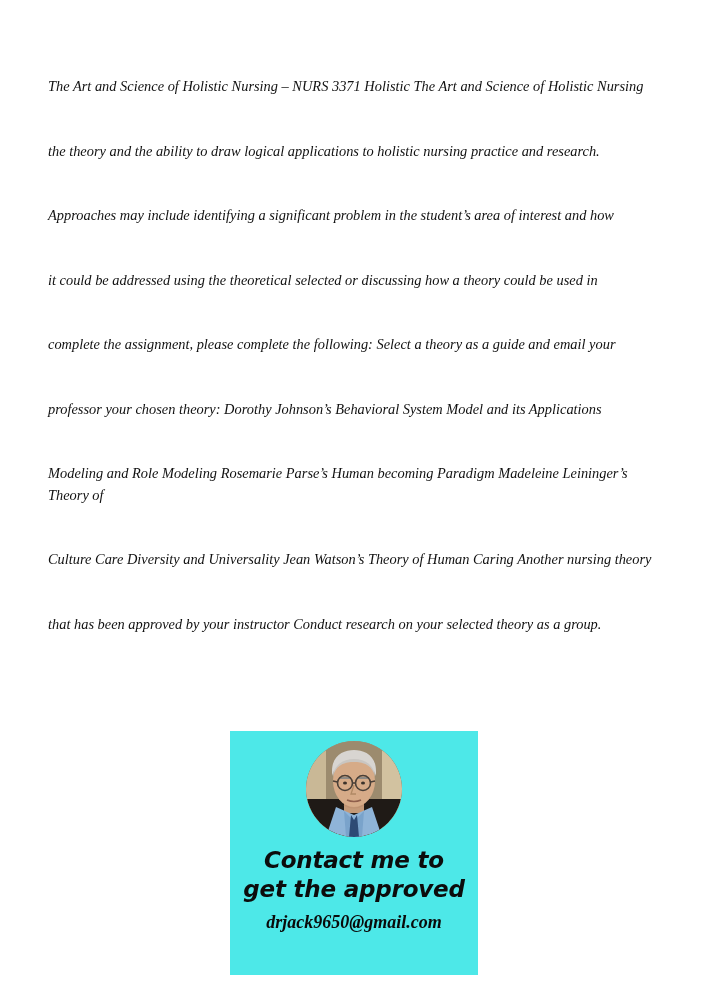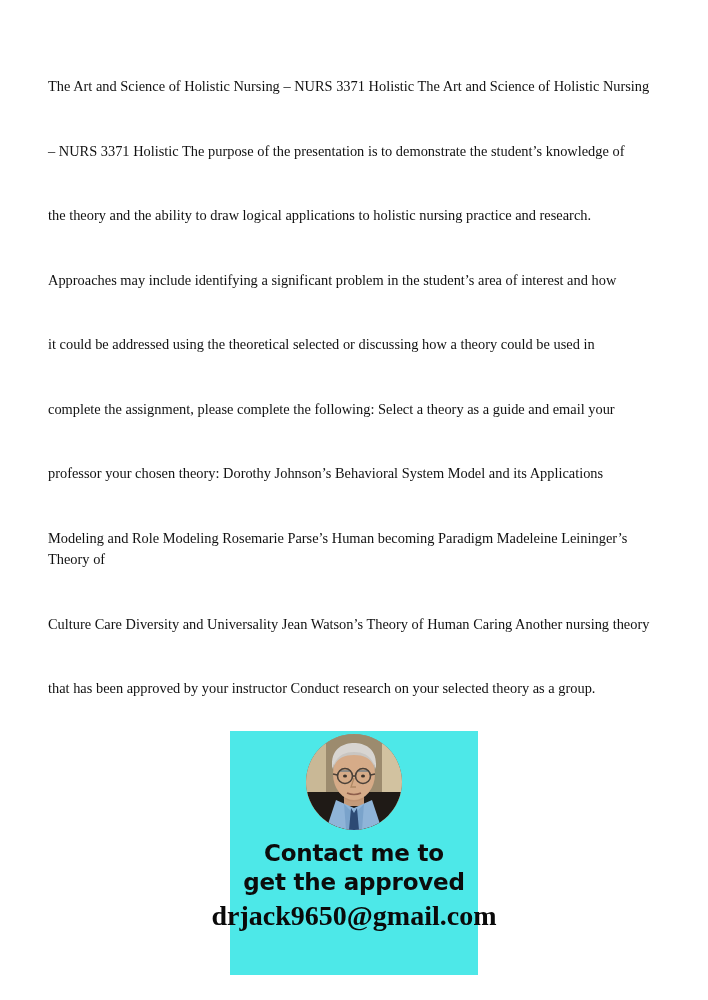--- a/index.html
+++ b/index.html
@@ -16,20 +16,21 @@
     color: #000000;
   }
 
   .page {
     position: absolute;
     left: 0;
     top: 0;
     width: 708px;
     height: 736px;
     background: #ffffff;
+    font-style: italic;
   }
 
   .doc-body {
     position: absolute;
     left: 48px;
     top: 33px;
     width: 612px;
   }
 
   .para {
@@ -50,21 +51,21 @@
     left: 230px;
     top: 731px;
     width: 248px;
     height: 244px;
     background: #4DE8E8;
     z-index: 20;
     display: flex;
     flex-direction: column;
     align-items: center;
     box-sizing: border-box;
-    padding-top: 3px;
+    padding-top: 10px;
   }
 
   .avatar {
     width: 96px;
     height: 96px;
     border-radius: 50%;
     overflow: hidden;
     position: relative;
     flex: none;
     background: #8a7454;
@@ -80,37 +81,36 @@
     color: #0c0c0c;
     text-align: center;
     letter-spacing: -0.2px;
   }
   .promo-headline .hl-line { display: block; white-space: nowrap; }
 
   .promo-email {
     margin-top: 6px;
     font-family: "Liberation Serif", "DejaVu Serif", serif;
     font-weight: bold;
-    font-size: 28px;
+    font-size: 18px;
     line-height: 25px;
     color: #0a0a0a;
     text-align: center;
     white-space: nowrap;
   }
 </style>
 </head>
 <body>
 
 <div class="page">
 
   <div class="doc-body">
 
     <p class="para">
       <span class="line">The Art and Science of Holistic Nursing – NURS 3371 Holistic The Art and Science of Holistic Nursing</span>
-      <span class="line">– NURS 3371 Holistic The purpose of the presentation is to demonstrate the student’s knowledge of</span>
       <span class="line">the theory and the ability to draw logical applications to holistic nursing practice and research.</span>
       <span class="line">Approaches may include identifying a significant problem in the student’s area of interest and how</span>
       <span class="line">it could be addressed using the theoretical selected or discussing how a theory could be used in</span>
       <span class="line">complete the assignment, please complete the following: Select a theory as a guide and email your</span>
       <span class="line">professor your chosen theory: Dorothy Johnson’s Behavioral System Model and its Applications</span>
       <span class="line">Modeling and Role Modeling Rosemarie Parse’s Human becoming Paradigm Madeleine Leininger’s Theory of</span>
       <span class="line">Culture Care Diversity and Universality Jean Watson’s Theory of Human Caring Another nursing theory</span>
       <span class="line">that has been approved by your instructor Conduct research on your selected theory as a group.</span>
     </p>
 

